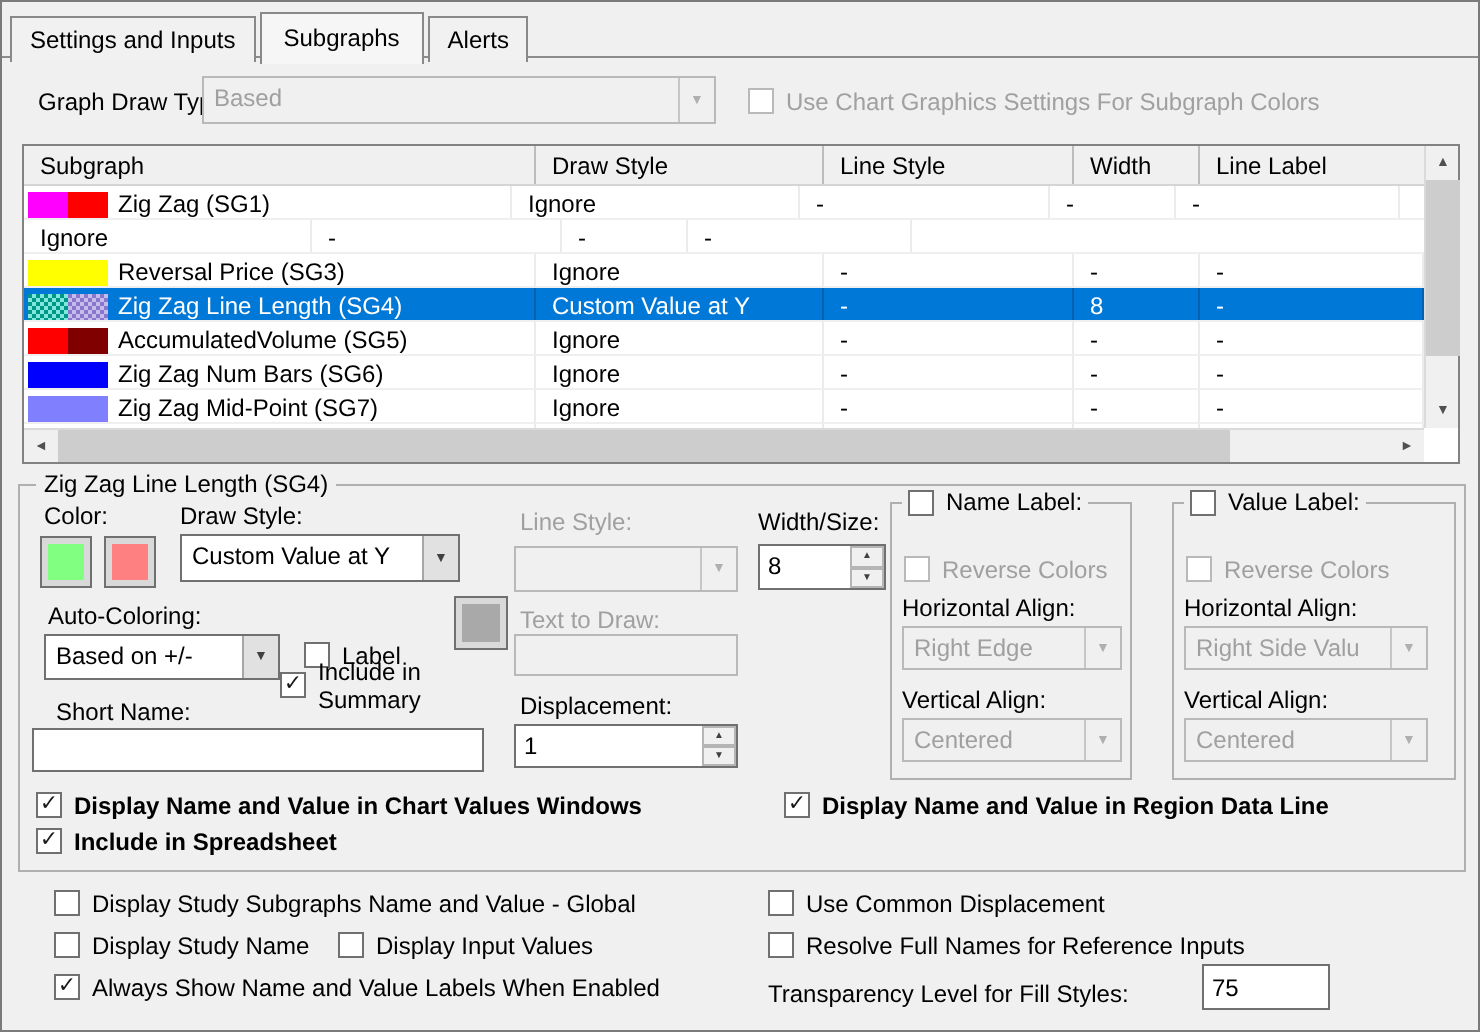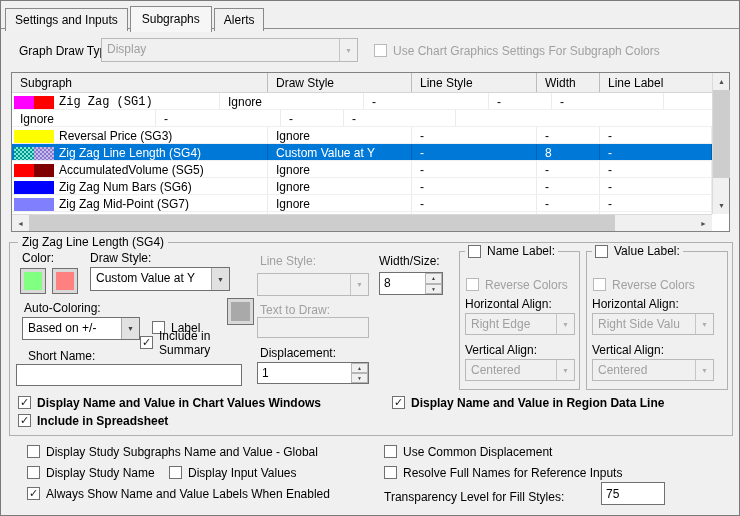--- a/index.html
+++ b/index.html
@@ -87,39 +87,39 @@
   <div class="tabstrip">
     <div class="tab">Settings and Inputs</div>
     <div class="tab active">Subgraphs</div>
     <div class="tab">Alerts</div>
   </div>
 
   <div class="panel">
 
     <span class="lbl" style="left:18px; top:15px;">Graph Draw Type:</span>
     <div class="combo disabled" style="left:100px; top:9px; width:257px; height:24px;">
-      <span class="ctext">Display</span>
+      <span class="ctext">Based</span>
       <span class="cbtn">▼</span>
     </div>
     <div class="cb disabled" style="left:373px; top:15px;">
       <span class="cbbox"></span>
       <span class="cbl">Use Chart Graphics Settings For Subgraph Colors</span>
     </div>
 
     <div class="table">
       <div class="thead">
         <div class="th" style="width:256px;">Subgraph</div>
         <div class="th" style="width:144px;">Draw Style</div>
         <div class="th" style="width:125px;">Line Style</div>
         <div class="th" style="width:63px;">Width</div>
         <div class="th" style="width:112px; border-right:none;">Line Label</div>
       </div>
       <div class="rows" id="rows-host">
           <div class="row">
-            <div class="cell c0" style="width: 208px; font-family: Liberation Mono, monospace;">
+            <div class="cell c0" style="width: 244px;">
               <span class="swatch">
                 <span class="half" style="background: rgb(255, 0, 255);"></span>
                 <span class="half" style="background: rgb(255, 0, 0);"></span>
               </span>
               <span>Zig Zag (SG1)</span>
             </div>
             <div class="cell" style="width: 144px;">Ignore</div>
             <div class="cell" style="width: 125px;">-</div>
             <div class="cell" style="width: 63px;">-</div>
             <div class="cell" style="width: 112px;">-</div>
@@ -276,21 +276,21 @@
 
       <span class="lbl" style="left:250px; top:103px;">Displacement:</span>
       <div class="spinner" style="left:247px; top:119px; width:112px; height:22px;">
         <span class="sval">1</span>
         <span class="sarrows">
           <div>▲</div>
           <div>▼</div>
         </span>
       </div>
 
-      <div class="groupbox" style="left:449px; top:8px; width:121px; height:139px;">
+      <div class="groupbox" style="left:435px; top:8px; width:121px; height:139px;">
         <div class="legend-cb">
           <span class="cbbox"></span>
           <span class="cbl">Name Label:</span>
         </div>
         <div class="cb disabled" style="left:6px; top:26px;">
           <span class="cbbox"></span>
           <span class="cbl">Reverse Colors</span>
         </div>
         <span class="lbl" style="left:5px; top:45px;">Horizontal Align:</span>
         <div class="combo disabled" style="left:5px; top:61px; width:110px; height:22px;">

